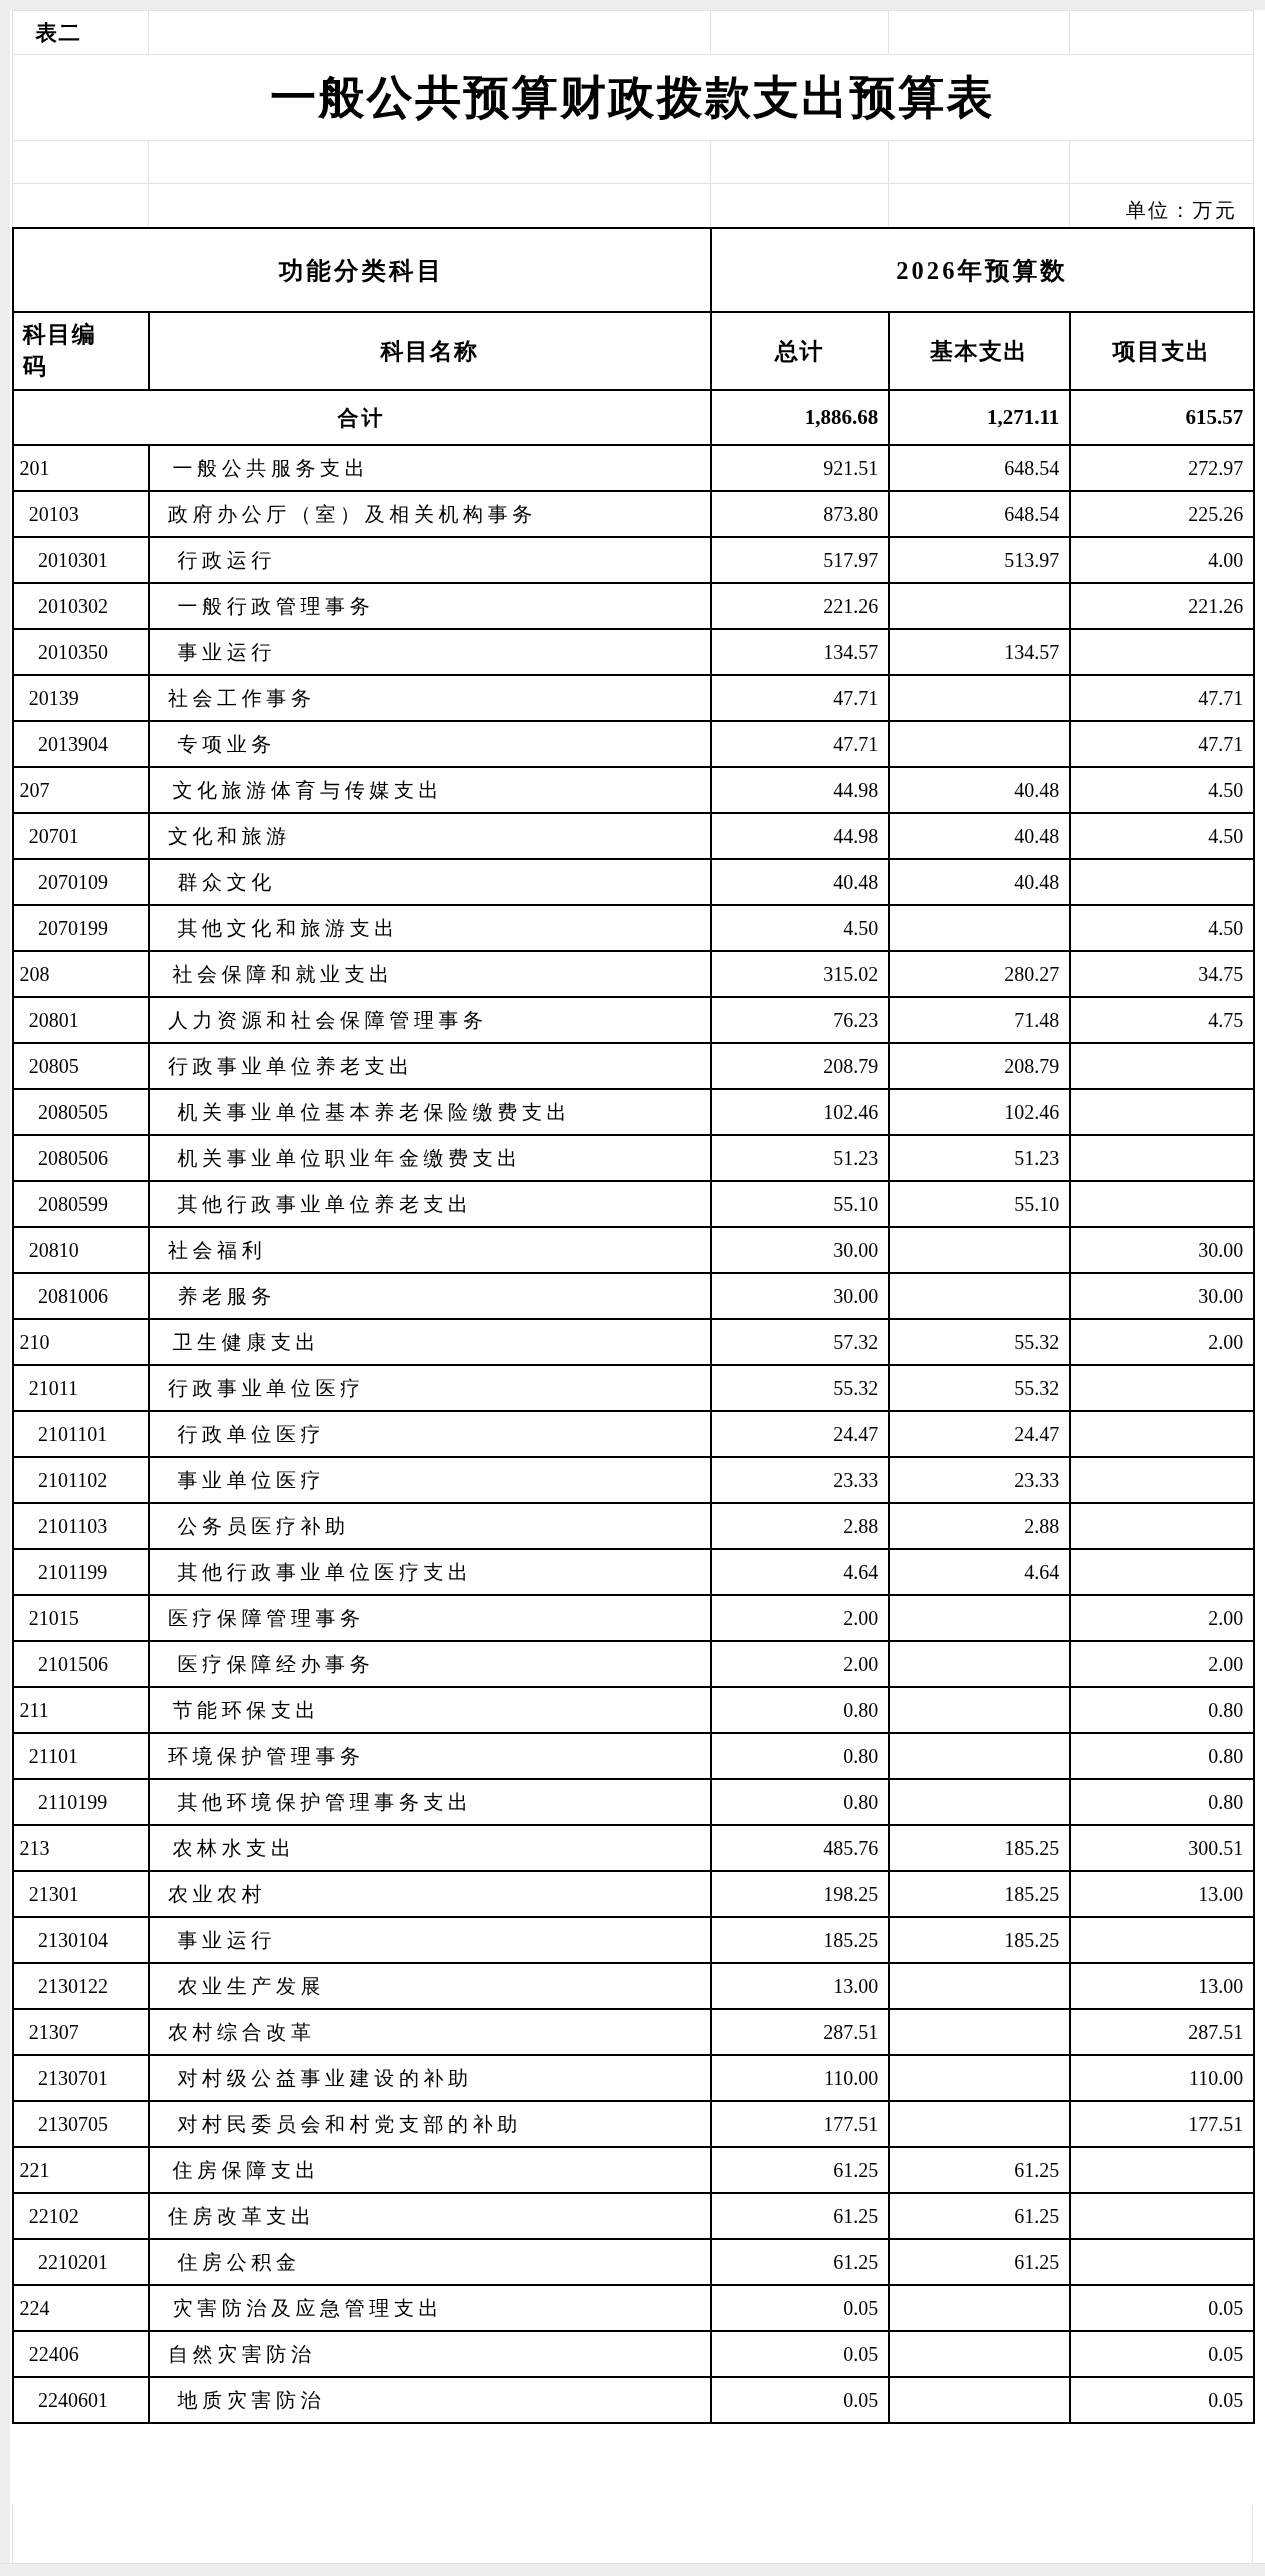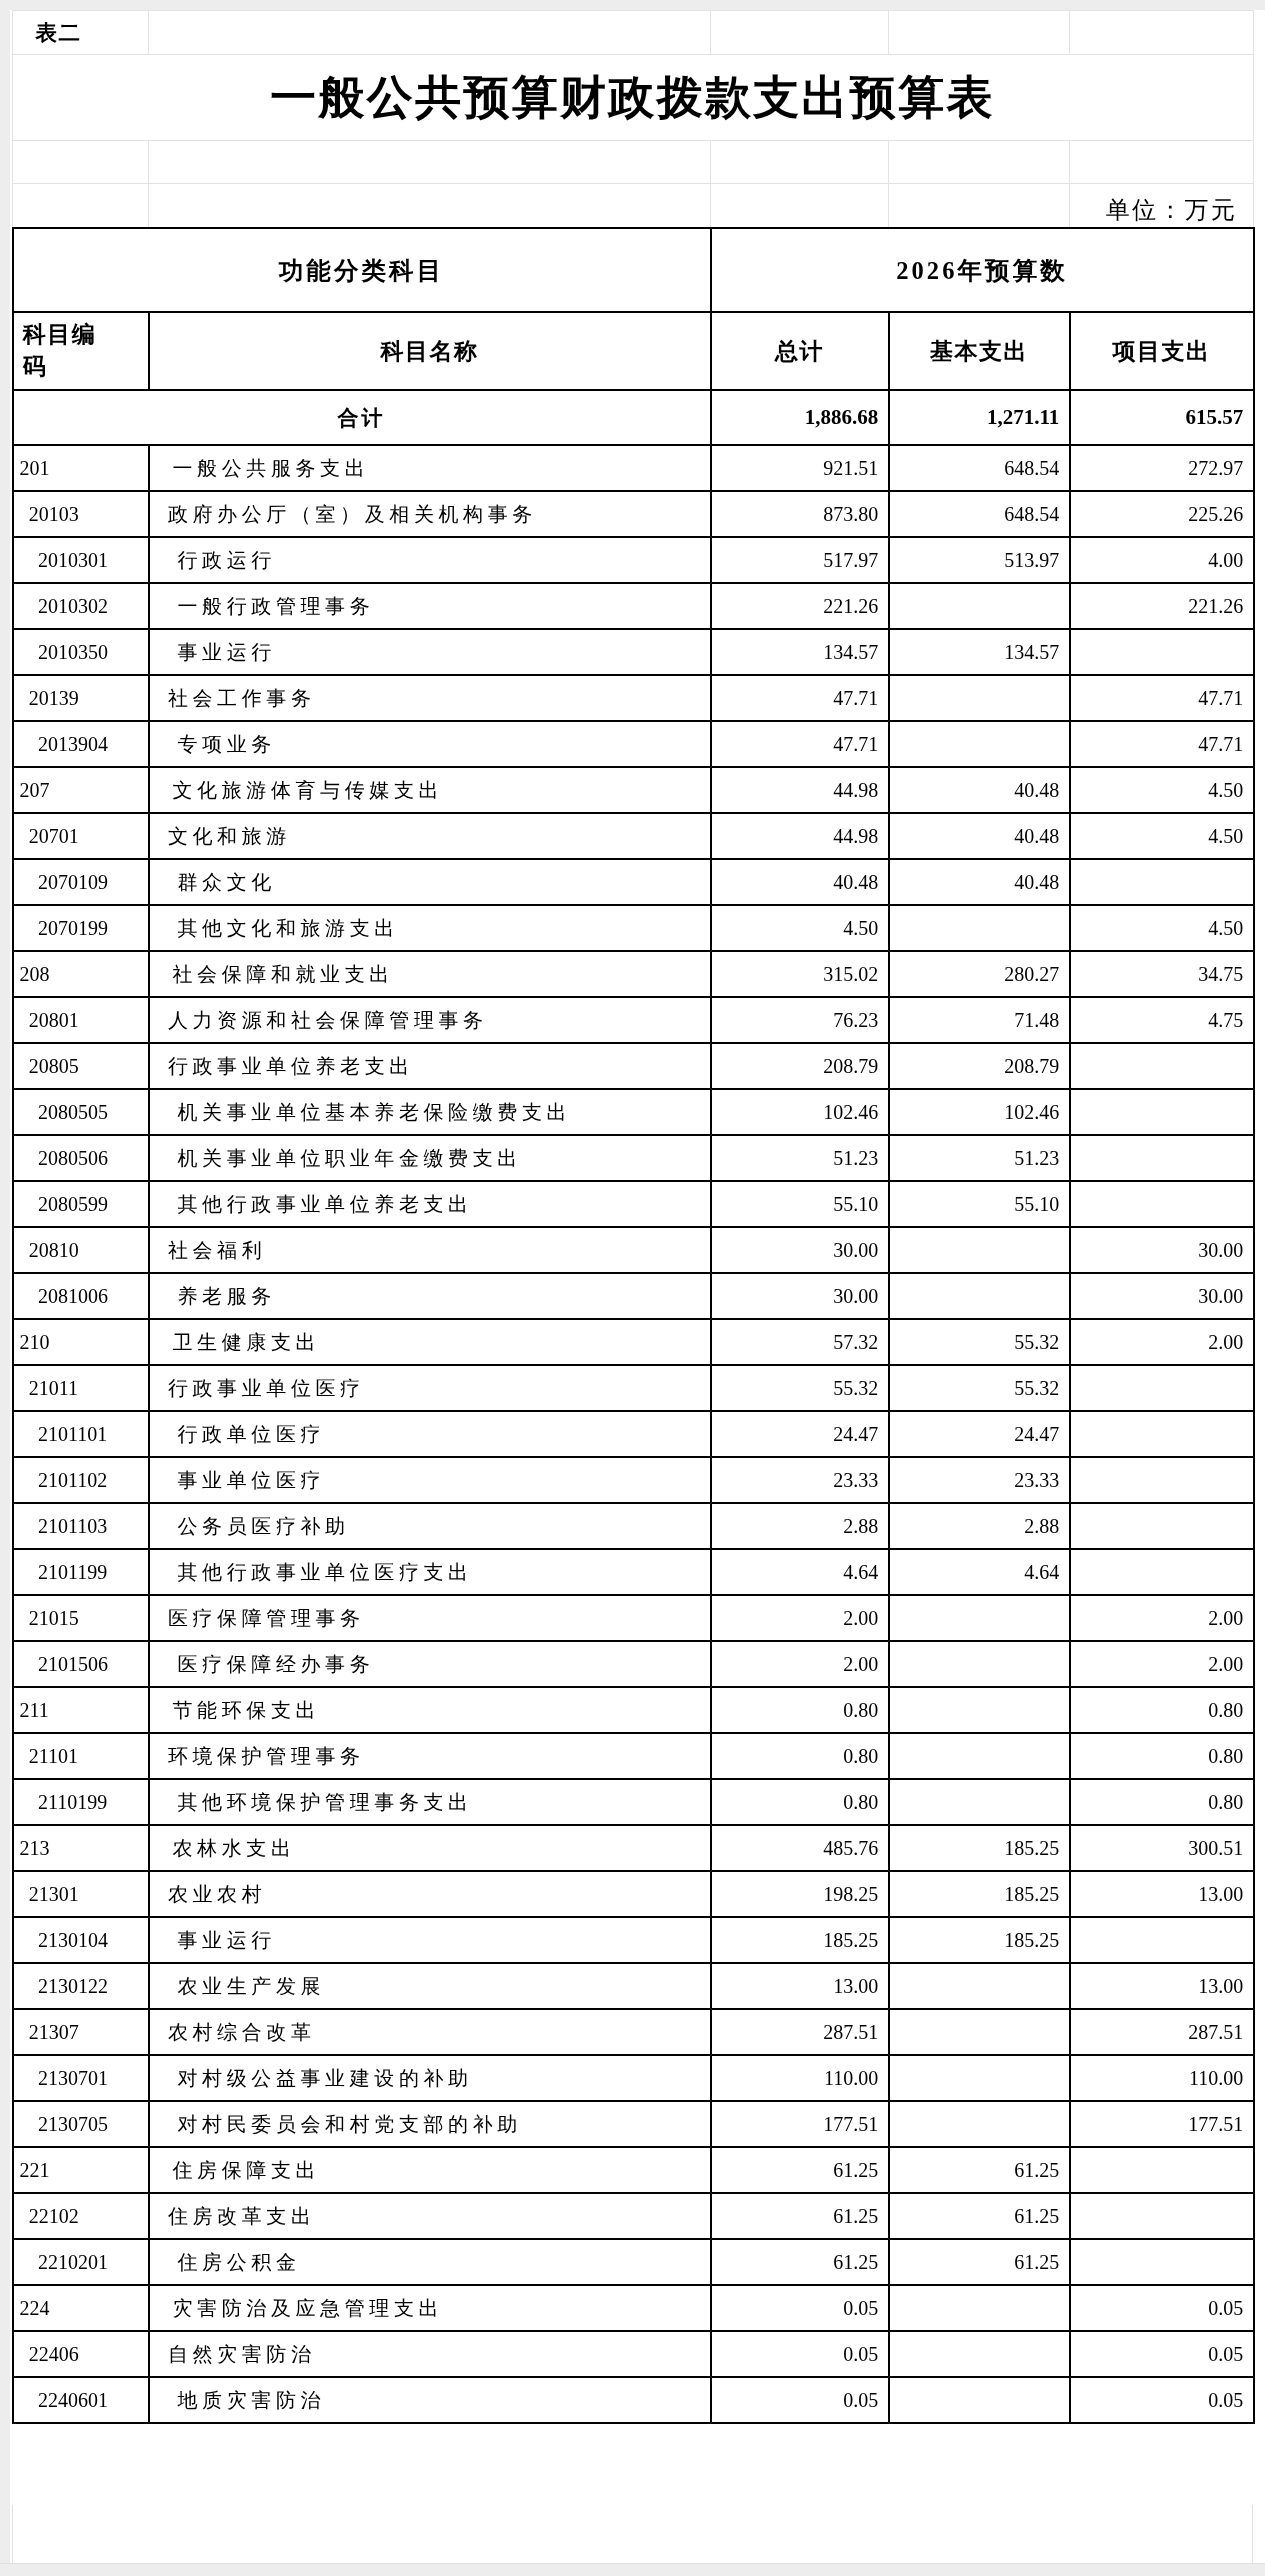--- a/index.html
+++ b/index.html
@@ -26,21 +26,21 @@
   #top-grid {
     position: absolute; left: 11.5px; top: 10px; width: 1241px;
   }
   #top-grid td { border: 0.8px solid #e2e2e2; background: #fff; }
   #top-grid .r-tag  td { height: 41px; }
   #top-grid .r-title td { height: 83px; }
   #top-grid .r-empty td { height: 40px; }
   #top-grid .r-unit td { height: 50px; }
   .tag-cell { font-size: 21.5px; font-weight: bold; text-align: left; padding-left: 23px; letter-spacing: 1.5px; }
   .title-cell { font-size: 46px; font-weight: bold; text-align: center; letter-spacing: 2.3px; }
-  .unit-cell { font-size: 24px; text-align: right; padding-right: 15.3px; letter-spacing: 2.3px; }
+  .unit-cell { font-size: 20px; text-align: right; padding-right: 15.3px; letter-spacing: 2.3px; }
 
   
   #budget-table {
     position: absolute; left: 11.5px; top: 227px; width: 1241px;
     border: 2.3px solid #000;
   }
   #budget-table td, #budget-table th { border: 2.3px solid #000; background: #fff; }
   #budget-table .h1 th { height: 80px; font-size: 24.5px; font-weight: bold; letter-spacing: 3.1px; text-align: center; }
   #budget-table .h2 th { height: 74px; font-size: 23px; font-weight: bold; letter-spacing: 1.5px; text-align: center; }
   .code-head { text-align: left !important; padding-left: 9.2px; }

